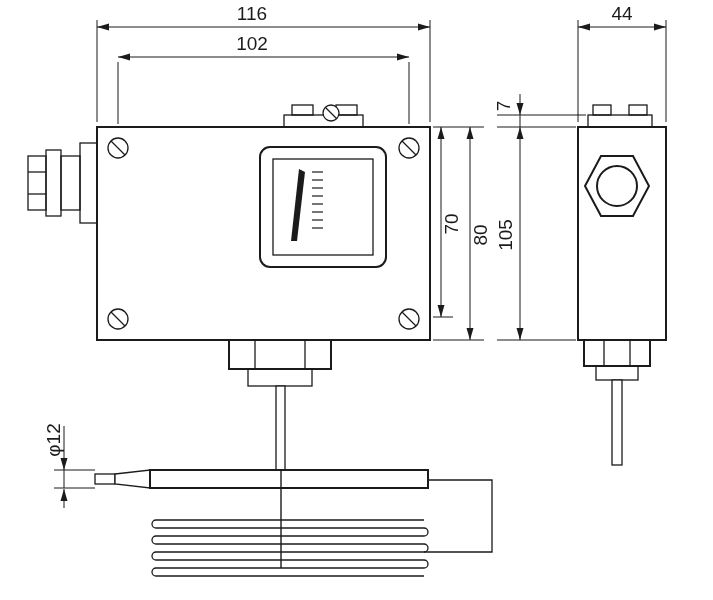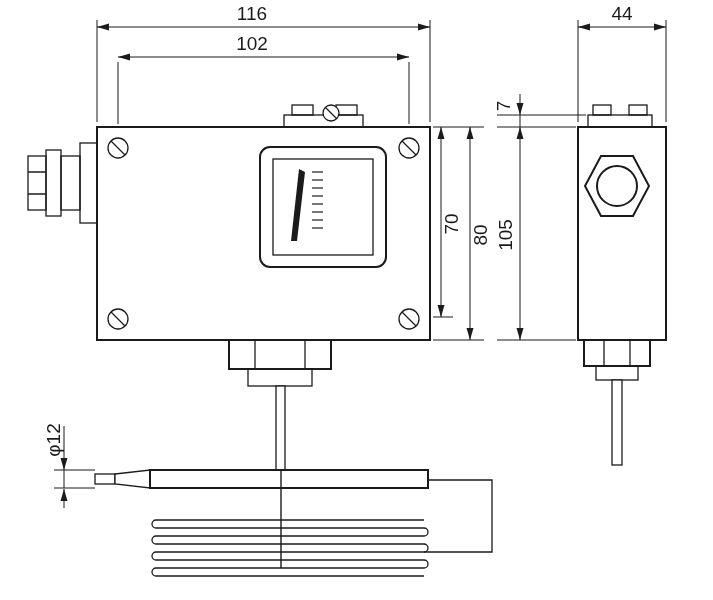--- a/index.html
+++ b/index.html
@@ -2,21 +2,20 @@
 <html><head>
 <meta charset="utf-8">
 <style>
   html,body{margin:0;padding:0;background:#ffffff;}
   .stage{
     position:relative;
     width:713px;height:600px;
     background:#ffffff;
     font-family:"Liberation Sans", sans-serif;
     overflow:hidden;
-    border-radius:15px;
   }
   svg text{
     font-family:"Liberation Sans", sans-serif;
     font-size:19px;
     fill:#1b1b1b;
   }
   .outline{fill:none;stroke:#1b1b1b;stroke-width:2;}
   .outline-thin{fill:none;stroke:#1b1b1b;stroke-width:1.3;}
   .white{fill:#ffffff;stroke:#1b1b1b;stroke-width:2;}
   .white-thin{fill:#ffffff;stroke:#1b1b1b;stroke-width:1.3;}

